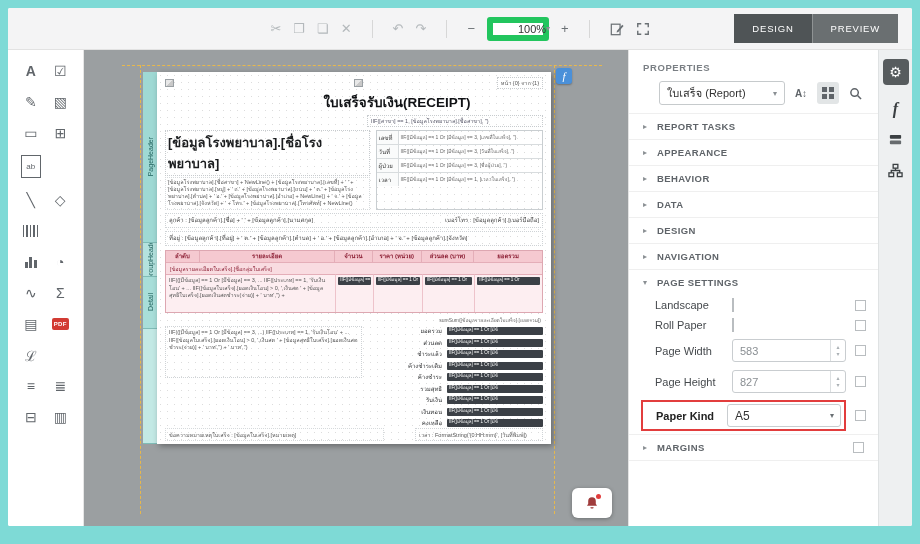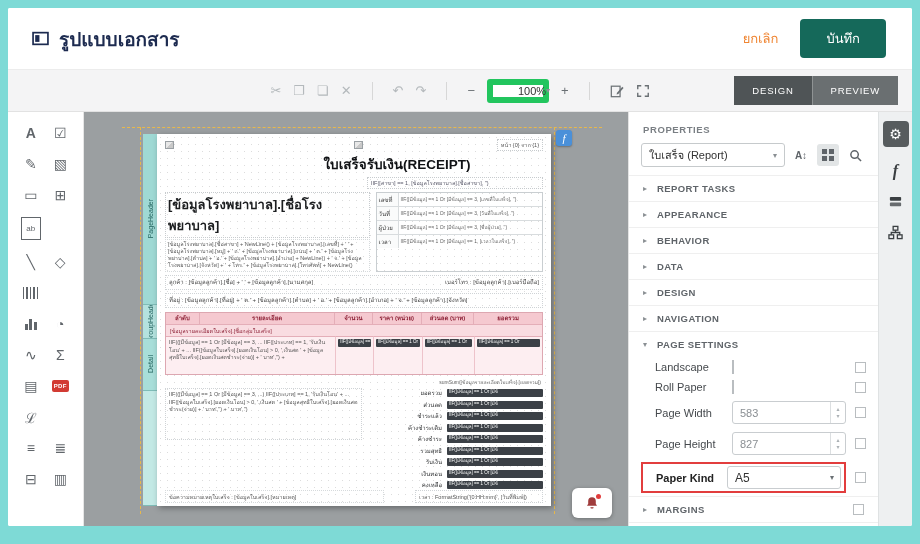--- a/index.html
+++ b/index.html
@@ -93,21 +93,21 @@
   .p-fnote { font-size: 5.5px; color: #555; border: 1px dotted #d6dadc; padding: 1.5px 3px; width: 58%; cursor: pointer; }
   .p-ftime { margin-left: auto; font-size: 5.5px; color: #555; border: 1px dotted #cfd3d6; padding: 1.5px 3px; width: 128px; cursor: pointer; }
 
   .fx-btn { position: absolute; left: 472px; top: 18px; width: 16px; height: 16px; background: #4a90d9; border-radius: 3px; color: #fff; font-family: "Liberation Serif", serif; font-style: italic; font-size: 11px; display: flex; align-items: center; justify-content: center; cursor: pointer; box-shadow: 0 1px 2px rgba(0,0,0,.3); }
   .bell-btn { position: absolute; right: 16px; bottom: 8px; width: 40px; height: 30px; background: #fff; border-radius: 6px; box-shadow: 0 1px 4px rgba(0,0,0,.3); display: flex; align-items: center; justify-content: center; cursor: pointer; }
   .bell-dot { position: absolute; top: 6px; right: 11px; width: 5px; height: 5px; border-radius: 50%; background: #e23d3d; }
 
   
   .props { width: 250px; flex: none; border-left: 1px solid #e3e3e3; background: #fff; overflow: hidden; font-size: 11px; }
   .props-title { font-size: 9.5px; font-weight: bold; letter-spacing: .6px; color: #7a7f84; padding: 12px 14px 8px 14px; }
-  .sel-row { display: flex; align-items: center; gap: 5px; padding: 0 12px 8px 12px; }
+  .sel-row { display: flex; align-items: center; gap: 5px; padding: 0 12px 8px 12px; margin-left: 18px; }
   .selector { flex: 1; height: 24px; border: 1px solid #c6cacc; border-radius: 3px; padding: 0 7px; display: flex; align-items: center; justify-content: space-between; font-size: 11px; color: #333; cursor: pointer; background: #fff; }
   .selector .caret { color: #8a8f93; font-size: 8px; }
   .mini-btn { width: 22px; height: 22px; display: flex; align-items: center; justify-content: center; border-radius: 3px; cursor: pointer; color: #5f6469; }
   .mini-btn.active { background: #e2e5e6; }
   .sec { display: flex; align-items: center; gap: 7px; padding: 7px 14px; border-top: 1px solid #efefef; cursor: pointer; }
   .sec .arr { color: #8a8f93; font-size: 8px; width: 7px; }
   .sec .lbl { font-size: 9.5px; font-weight: bold; letter-spacing: .4px; color: #5f6469; }
   .sec .pcheck { margin-left: auto; }
   .prow { display: flex; align-items: center; padding: 4px 12px 4px 26px; }
   .plabel { flex: 1; font-size: 11px; color: #45494d; }
@@ -129,35 +129,20 @@
   .gear-tile { width: 26px; height: 26px; background: #575c5e; border-radius: 4px; color: #fff; font-size: 14px; display: flex; align-items: center; justify-content: center; cursor: pointer; }
   .strip-ic { color: #3a3f42; cursor: pointer; display: flex; align-items: center; justify-content: center; }
   .strip-f { font-family: "Liberation Serif", serif; font-style: italic; font-size: 16px; font-weight: bold; }
 </style>
 </head>
 <body>
 
 <div class="frame">
   <div class="app">
 
-    <div class="hdr">
-      <div class="hdr-left">
-        <span style="display:flex">
-          <svg width="17" height="17" viewBox="0 0 16 16">
-              <rect x="1" y="2.5" width="14" height="11" fill="none" stroke="#1d2b50" stroke-width="1.6"></rect>
-              <rect x="3" y="4.8" width="4" height="6.4" fill="#1d2b50"></rect>
-            </svg>
-        </span>
-        <span class="hdr-title">รูปแบบเอกสาร</span>
-      </div>
-      <div class="hdr-actions">
-        <button class="btn-cancel">ยกเลิก</button>
-        <button class="btn-save">บันทึก</button>
-      </div>
-    </div>
 
     <div class="tbar">
       <div class="tb-group">
         <span class="tb-ic">✂</span>
         <span class="tb-ic">❐</span>
         <span class="tb-ic">❏</span>
         <span class="tb-ic">✕</span>
         <span class="tb-sep"></span>
         <span class="tb-ic">↶</span>
         <span class="tb-ic">↷</span>

